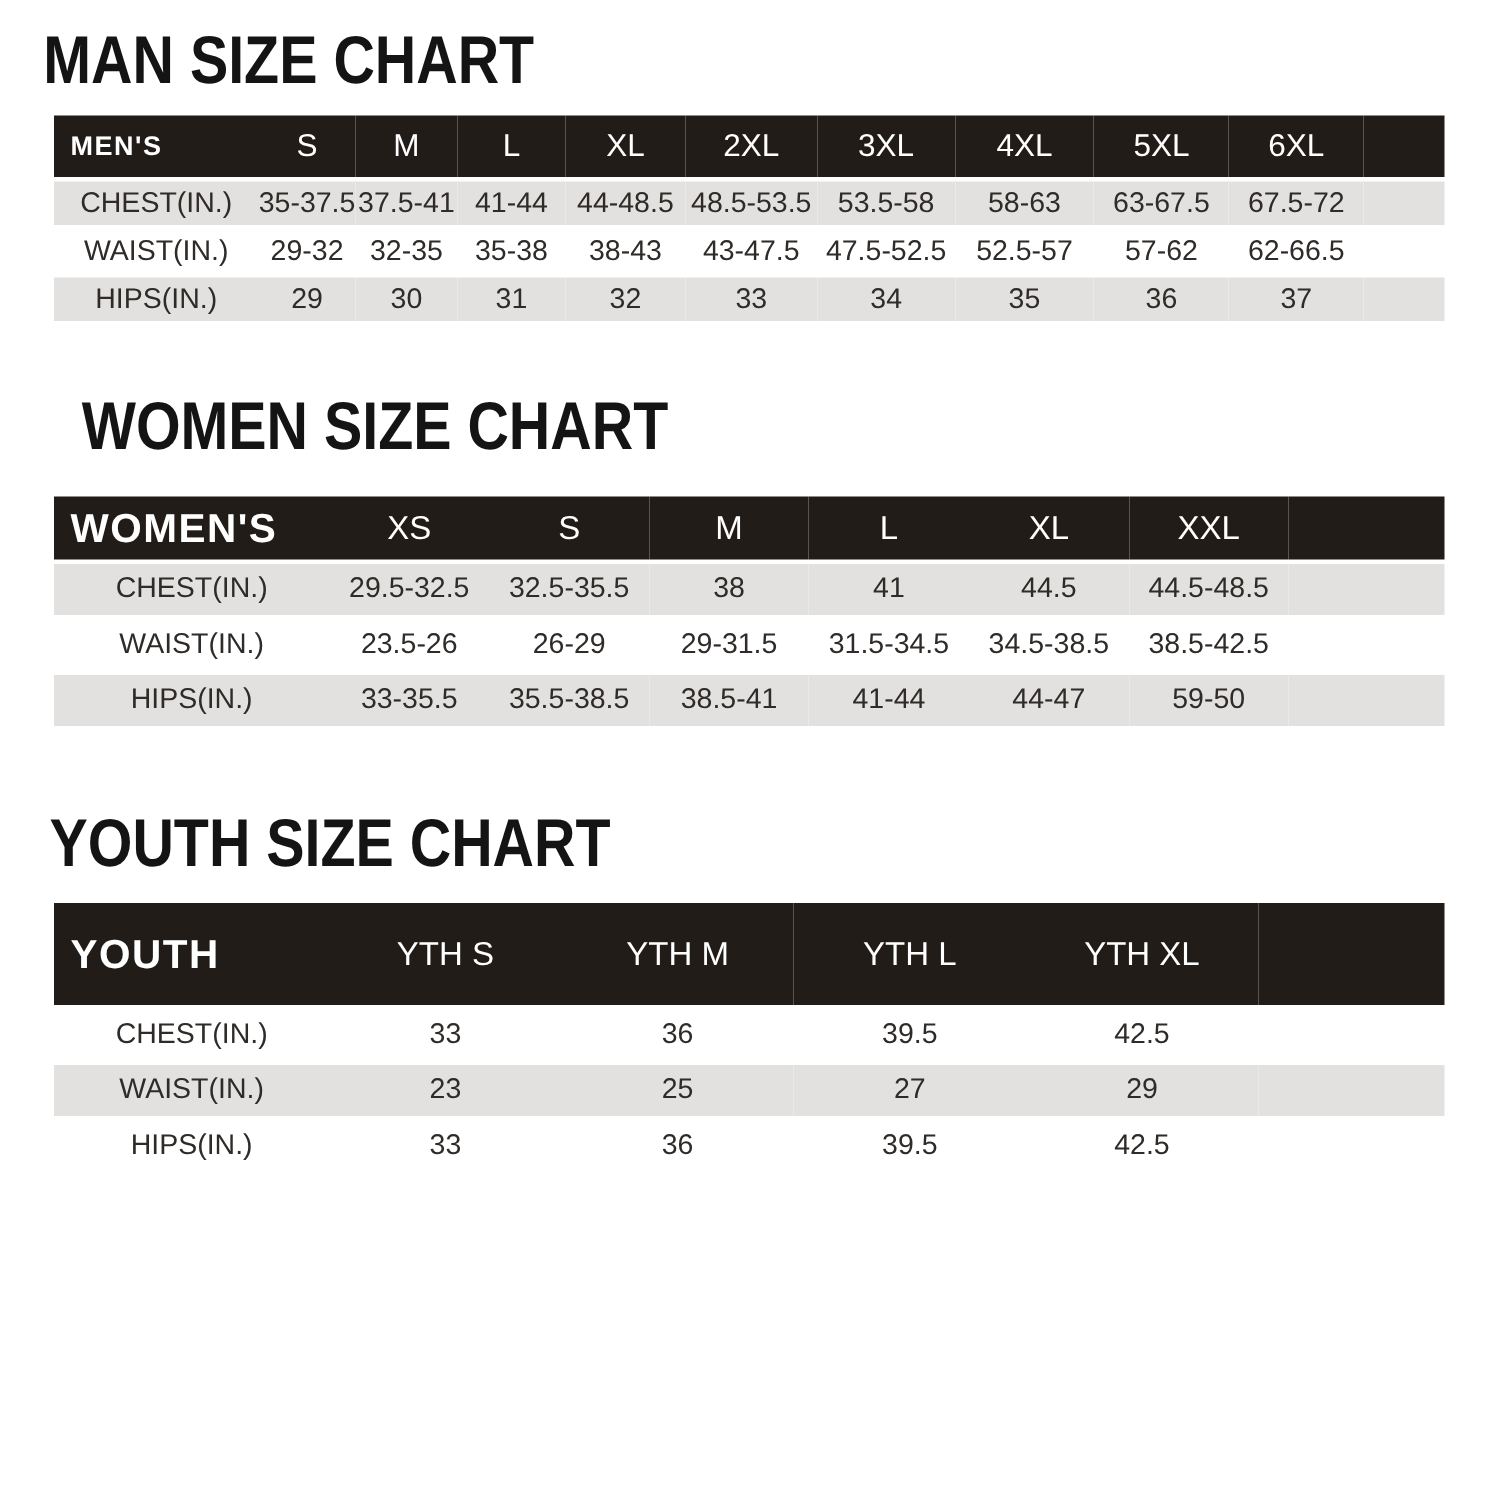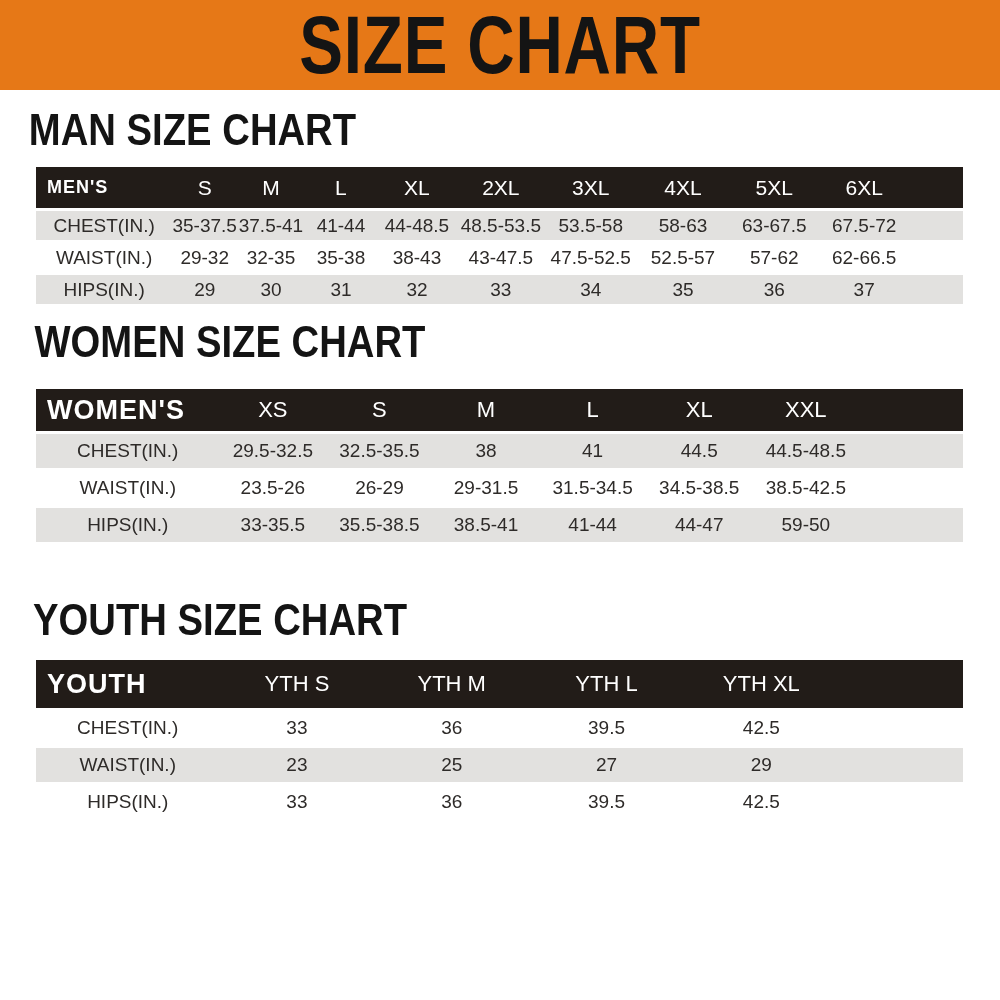--- a/index.html
+++ b/index.html
@@ -17,42 +17,42 @@
     letter-spacing:1px; white-space:nowrap; line-height:1;
   }
 
   
   .section-heading { text-align:left; line-height:1; }
   .section-heading span {
     display:inline-block; font-size:45px; font-weight:bold; color:#141414;
     transform:scaleX(0.85); transform-origin:center; white-space:nowrap;
   }
   .heading-man   { margin-top:17px; }
-  .heading-women { margin-top:12px; }
+  .heading-women { margin-top:44px;padding-left:20px; }
   .heading-youth { margin-top:52px; }
 
   
   table.size-table {
     width:927px; margin-left:36px;
     border-collapse:separate; border-spacing:0 3px;
     table-layout:fixed;
   }
   .men-table   { margin-top:12px; }
   .women-table { margin-top:22px; border-spacing:0 4px; }
   .youth-table { margin-top:15px; border-spacing:0 4px; }
 
   tr.head-row td { background:#221c18; color:#ffffff; }
   tr.head-row td.group-label {
     font-weight:bold; font-size:18px; letter-spacing:1px;
     text-align:left; padding-left:11px;
   }
   tr.head-row td.size-head { font-size:21px; text-align:center; }
   .men-table   tr.head-row td { height:41px; }
   .women-table tr.head-row td { height:42px; }
-  .youth-table tr.head-row td { height:48px; }
+  .youth-table tr.head-row td { height:68px; }
   .women-table tr.head-row td.group-label,
   .youth-table tr.head-row td.group-label { font-size:27px; }
   .women-table tr.head-row td.size-head,
   .youth-table tr.head-row td.size-head { font-size:22px; }
 
   tr.data-row td {
     font-size:19px; color:#2e2b29; text-align:center; background:#ffffff;
   }
   tr.data-row.shaded td { background:#e2e1df; }
   .men-table   tr.data-row td { height:29px; }
@@ -65,23 +65,20 @@
   .disclaimer .line {
     display:block; font-size:28px; line-height:1.18; white-space:nowrap;
     transform:scaleX(0.82); transform-origin:center;
   }
 </style>
 </head>
 <body>
 
 <div class="page">
 
-  <div class="banner">
-    <div class="banner-title">SIZE CHART</div>
-  </div>
 
   <div class="section-heading heading-man">
     <span>MAN SIZE CHART</span>
   </div>
 
   <table class="size-table men-table">
     <colgroup>
       <col style="width:14.7%">
         <col style="width:7.0%">
         <col style="width:7.3%">

